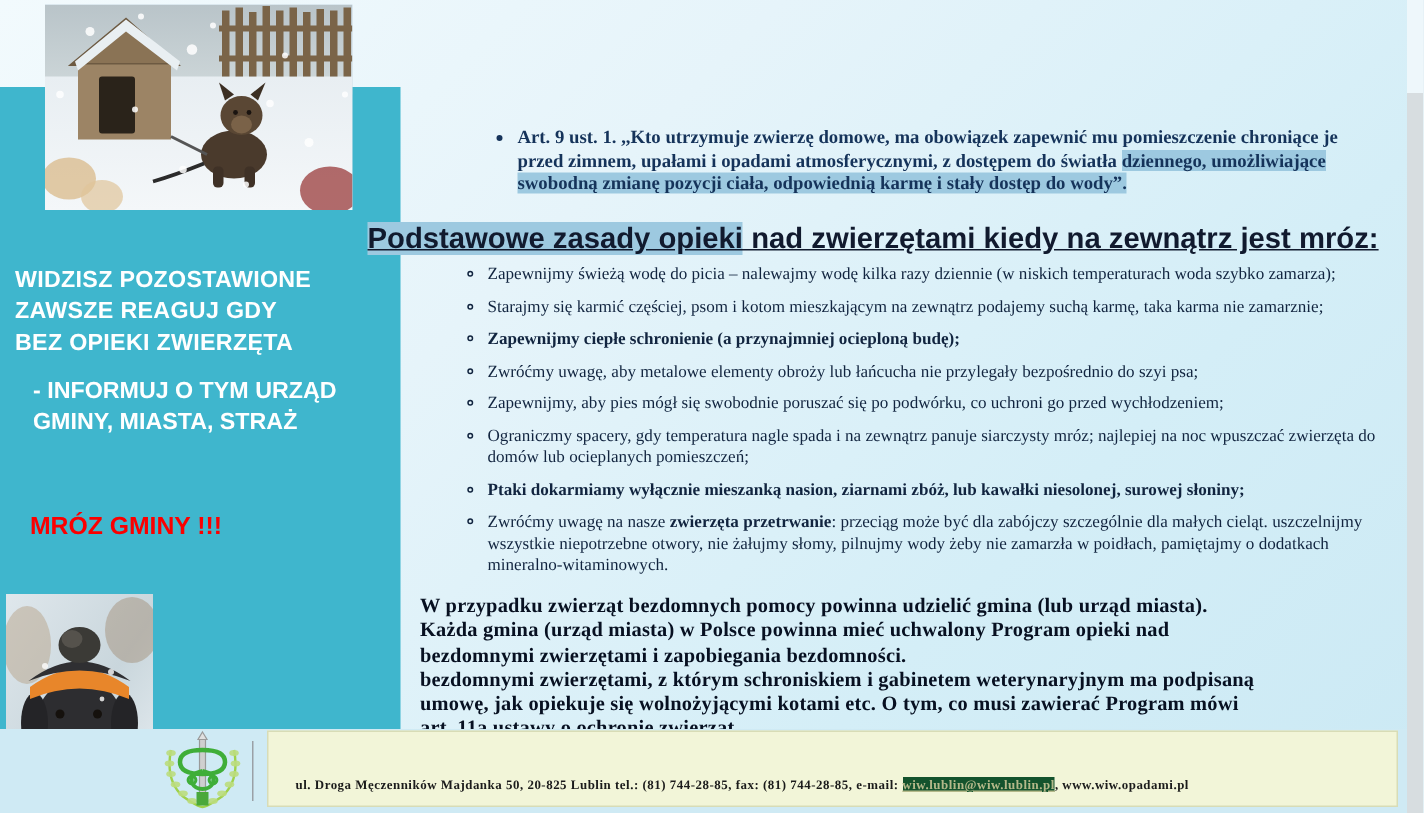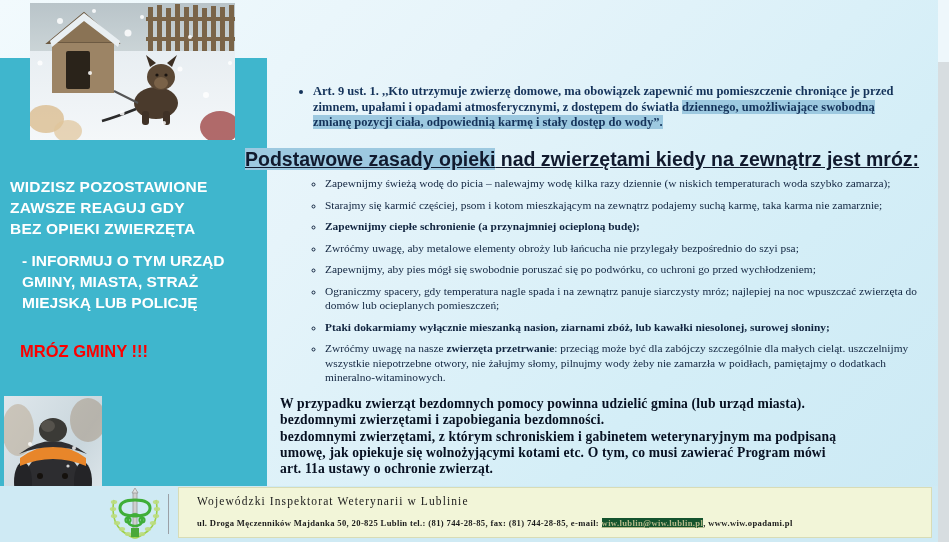--- a/index.html
+++ b/index.html
@@ -61,21 +61,21 @@
     position:absolute;left:6px;top:6px;width:640px;
     font-size:16.5px;line-height:24px;color:#2b4a63;font-weight:bold;
     letter-spacing:-0.1px;
   }
   .artlist{
     position:absolute;left:10px;top:84px;width:610px;
     font-family:"Liberation Serif", serif;
     font-size:12.5px;line-height:15.5px;color:#15335a;font-weight:bold;
   }
   .artlist ul{margin:0;padding-left:22px;}
-  .artlist li{list-style:disc;}
+  .artlist li{list-style:disc;margin-left:32px;}
   .hl{background:#9dc9e0;}
 
   .heading{
     position:absolute;left:-36px;top:146px;width:700px;
     font-size:19.5px;line-height:26px;color:#111a2e;font-weight:bold;
     text-decoration:underline;
     white-space:nowrap;
   }
   .heading .hl2{background:#9dc9e0;}
 
@@ -211,21 +211,20 @@
   </div>
 
   <div class="sidebar-text">
     <div>WIDZISZ POZOSTAWIONE</div>
     <div>ZAWSZE REAGUJ GDY</div>
     <div>BEZ OPIEKI ZWIERZĘTA</div>
   </div>
   <div class="sidebar-text2">
     <div>-  INFORMUJ O TYM URZĄD</div>
     <div>GMINY, MIASTA, STRAŻ</div>
-    <div>MIEJSKĄ LUB POLICJĘ</div>
   </div>
   <div class="sidebar-alert">
     <div>MRÓZ GMINY !!!</div>
   </div>
 
   <div class="photo photo-dog-hat">
     <svg width="98" height="144" viewBox="0 0 98 144" preserveAspectRatio="none">
       <defs>
         <linearGradient id="bg2" x1="0" y1="0" x2="1" y2="1">
           <stop offset="0%" stop-color="#dfe7ec"></stop>
@@ -287,20 +286,21 @@
           <li>Zwróćmy uwagę, aby metalowe elementy obroży lub łańcucha nie przylegały bezpośrednio do szyi psa;</li>
           <li>Zapewnijmy, aby pies mógł się swobodnie poruszać się po podwórku, co uchroni go przed wychłodzeniem;</li>
           <li>Ograniczmy spacery,  gdy temperatura nagle spada i na zewnątrz panuje siarczysty mróz; najlepiej na noc wpuszczać zwierzęta do domów lub ocieplanych pomieszczeń;</li>
           <li class="b">Ptaki dokarmiamy wyłącznie mieszanką nasion, ziarnami zbóż, lub kawałki niesolonej, surowej słoniny;</li>
           <li>Zwróćmy uwagę na nasze <b>zwierzęta przetrwanie</b>: przeciąg może być dla zabójczy szczególnie dla  małych cieląt. uszczelnijmy wszystkie niepotrzebne otwory, nie żałujmy słomy, pilnujmy wody żeby nie zamarzła w poidłach, pamiętajmy o dodatkach mineralno-witaminowych.</li>
         </ul>
     </div>
 
     <div class="closing">
       <div>W przypadku zwierząt bezdomnych pomocy powinna udzielić gmina (lub urząd miasta).</div>
+      <div>Każda gmina (urząd miasta) w Polsce powinna mieć uchwalony Program opieki nad</div>
       <div>bezdomnymi zwierzętami i zapobiegania bezdomności.</div>
       <div>bezdomnymi zwierzętami, z którym schroniskiem i gabinetem weterynaryjnym ma podpisaną</div>
       <div>umowę, jak opiekuje się wolnożyjącymi kotami etc. O tym, co musi zawierać Program mówi</div>
       <div>art. 11a ustawy o ochronie zwierząt.</div>
     </div>
   </div>
 
   <div class="footer-wrap">
     <div class="footer-bg"></div>
     <div class="logo">
@@ -326,18 +326,17 @@
         <polygon points="31,2 34,7 28,7" fill="#e0e0e0" stroke="#9a9a9a" stroke-width="0.8"></polygon>
         <rect x="27" y="42" width="8" height="9" fill="#4aa83a"></rect>
         <path d="M31 14 Q16 14 16 22 Q16 30 31 30 Q46 30 46 22 Q46 14 31 14" fill="none" stroke="#3fae38" stroke-width="3"></path>
         <path d="M31 28 Q22 30 24 36 Q26 40 31 40 Q36 40 38 36 Q40 30 31 28" fill="none" stroke="#3fae38" stroke-width="2.6"></path>
         <circle cx="24" cy="34" r="2.6" fill="none" stroke="#3fae38" stroke-width="2"></circle>
         <circle cx="38" cy="34" r="2.6" fill="none" stroke="#3fae38" stroke-width="2"></circle>
       </svg>
     </div>
     <div class="vsep"></div>
     <div class="footer-box">
-      <div class="footer-title">Wojewódzki Inspektorat Weterynarii w Lublinie</div>
       <div class="footer-addr"><span>ul. Droga Męczenników Majdanka 50, 20-825 Lublin tel.: (81) 744-28-85, fax: (81) 744-28-85, e-mail: </span><a class="mail" href="#">wiw.lublin@wiw.lublin.pl</a><span>, www.wiw.opadami.pl</span></div>
     </div>
   </div>
 
 </div>
 
 </body></html>

